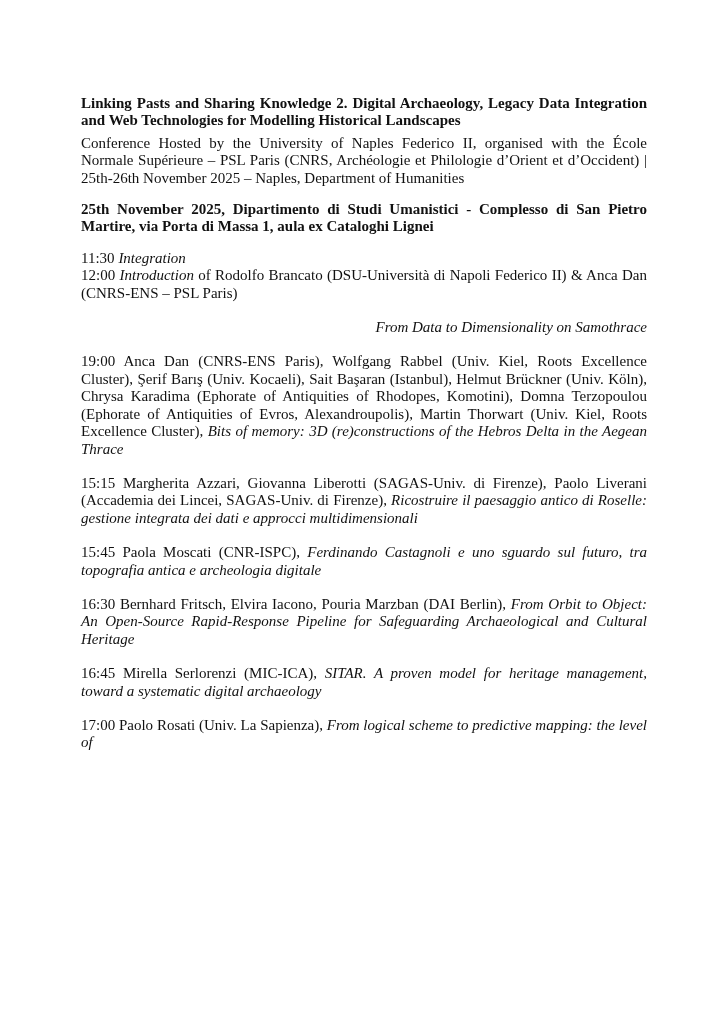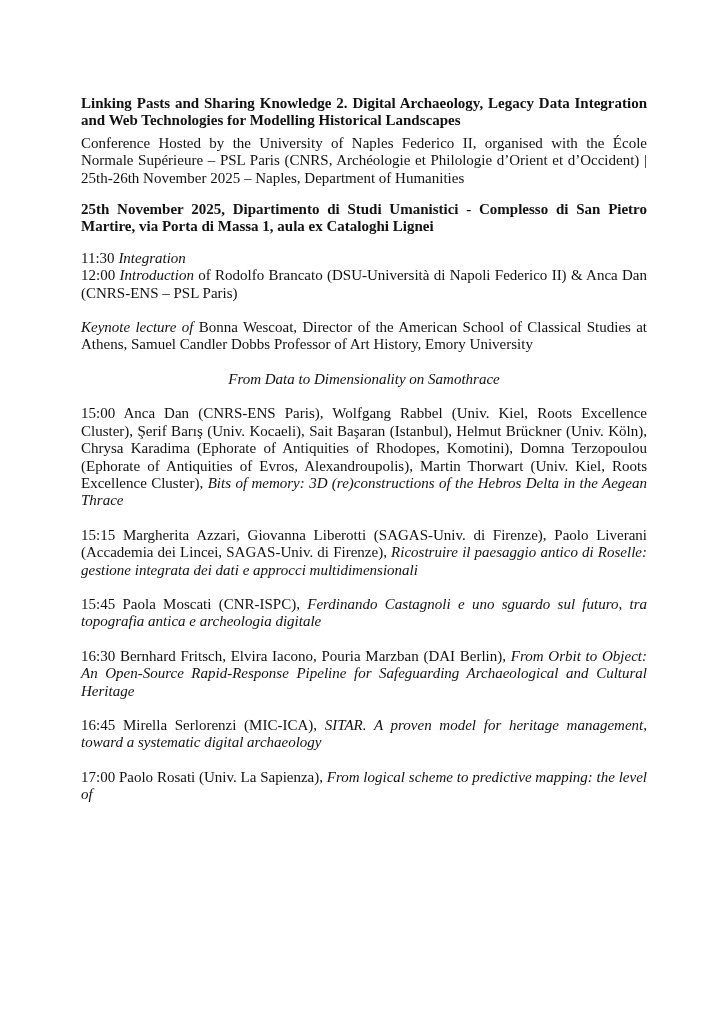--- a/index.html
+++ b/index.html
@@ -8,21 +8,21 @@
     position: absolute; left: 81px; top: 95px; width: 566px;
     font-family: "Liberation Serif", "DejaVu Serif", serif;
     font-size: 15px; line-height: 17.4px; color: #111111;
     text-align: justify;
   }
   p { margin: 0; }
   .title { font-weight: bold; margin-bottom: 5px; }
   .subtitle { margin-bottom: 14px; }
   .day { font-weight: bold; margin-bottom: 14px; }
   .gap { margin-bottom: 17px; }
-  .centered { text-align: center; }
+  .centered { text-align: right; }
   i, .it { font-style: italic; }
   .lastline { text-align-last: left; }
 </style>
 </head>
 <body>
 
 <div class="page">
   <p class="title">Linking Pasts and Sharing Knowledge 2. Digital Archaeology, Legacy Data Integration and Web Technologies for Modelling Historical Landscapes</p>
   <p class="subtitle">Conference Hosted by the University of Naples Federico II, organised with the École Normale Supérieure – PSL Paris (CNRS, Archéologie et Philologie d’Orient et d’Occident) | 25th-26th November 2025 – Naples, Department of Humanities</p>
   <p class="day">25th November 2025, Dipartimento di Studi Umanistici - Complesso di San Pietro Martire, via Porta di Massa 1, aula ex Cataloghi Lignei</p>
@@ -30,30 +30,26 @@
   <p>
     <span>11:30</span>
     <i>Integration</i>
   </p>
   <p class="gap lastline">
     <span>12:00</span>
     <i>Introduction</i>
     <span>of Rodolfo Brancato (DSU-Università di Napoli Federico II) &amp; Anca Dan (CNRS-ENS – PSL Paris)</span>
   </p>
 
-  <p class="gap lastline">
-    <i>Keynote lecture of</i>
-    <span>Bonna Wescoat, Director of the American School of Classical Studies at Athens, Samuel Candler Dobbs Professor of Art History, Emory University</span>
-  </p>
   <p class="gap centered it">From Data to Dimensionality on Samothrace</p>
 
 
 
   <p class="gap lastline">
-    <span>15:00</span>
+    <span>19:00</span>
     <span>Anca Dan (CNRS-ENS Paris), Wolfgang Rabbel (Univ. Kiel, Roots Excellence Cluster), Şerif Barış (Univ. Kocaeli), Sait Başaran (Istanbul), Helmut Brückner (Univ. Köln), Chrysa Karadima (Ephorate of Antiquities of Rhodopes, Komotini), Domna Terzopoulou (Ephorate of Antiquities of Evros, Alexandroupolis), Martin Thorwart (Univ. Kiel, Roots Excellence Cluster),</span>
     <i>Bits of memory: 3D (re)constructions of the Hebros Delta in the Aegean Thrace</i>
   </p>
   <p class="gap lastline">
     <span>15:15</span>
     <span>Margherita Azzari, Giovanna Liberotti (SAGAS-Univ. di Firenze), Paolo Liverani (Accademia dei Lincei, SAGAS-Univ. di Firenze),</span>
     <i>Ricostruire il paesaggio antico di Roselle: gestione integrata dei dati e approcci multidimensionali</i>
   </p>
   <p class="gap lastline">
     <span>15:45</span>

